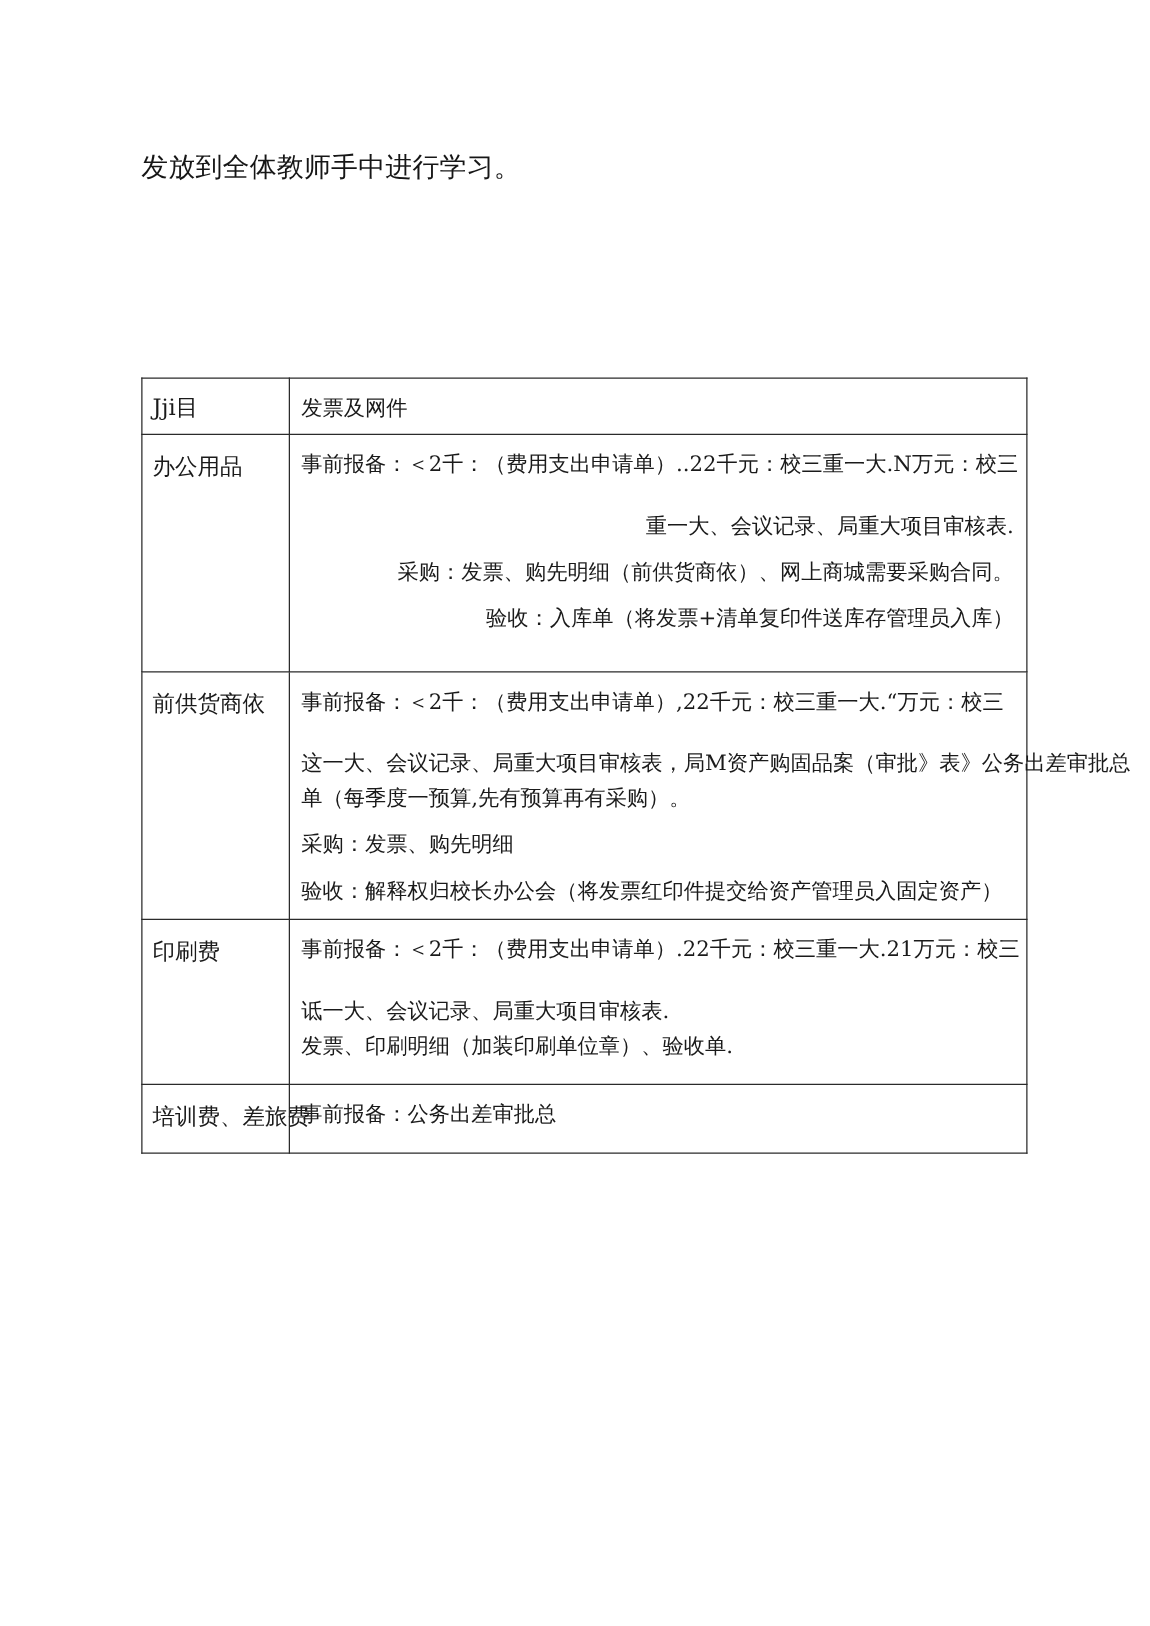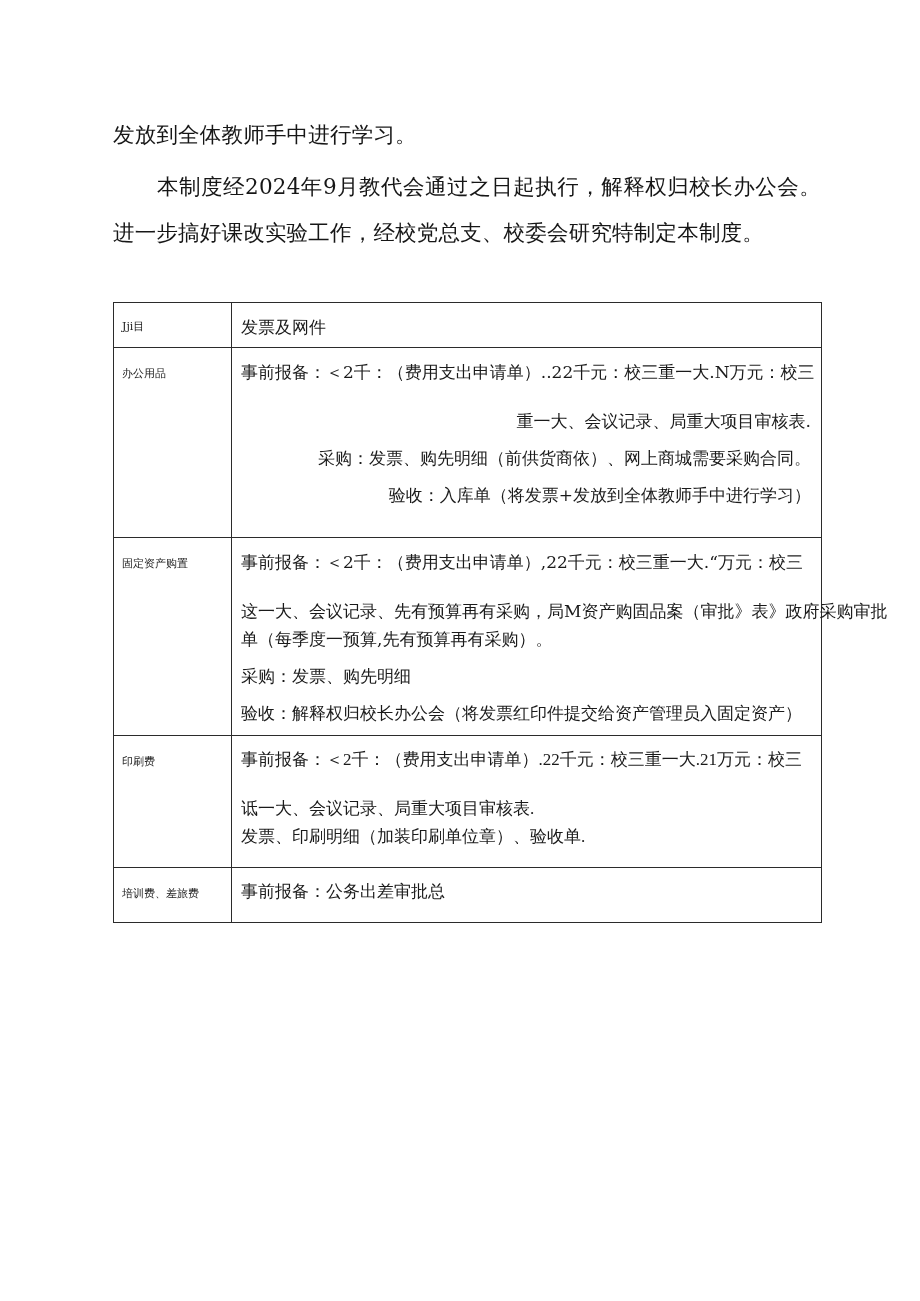--- a/index.html
+++ b/index.html
@@ -54,58 +54,57 @@
   .doc-table td {
     border: 1px solid #2b2b2b;
     vertical-align: top;
     padding: 0;
   }
   .col-item   { width: 118px; }
   .col-detail { width: 590px; }
 
   .cell-item {
     padding: 14px 6px 10px 8px;
-    font-size: 11px;
+    font-size: 18px;
     line-height: 24px;
     white-space: nowrap;
   }
   .cell-detail {
     padding: 12px 10px 10px 9px;
     font-size: 17px;
     line-height: 24px;
   }
   .cell-detail .ln {
     margin: 0;
     padding: 0;
     white-space: nowrap;
   }
   
   .cell-detail .ln.gap-lg { margin-bottom: 25px; }
   .cell-detail .ln.gap-md { margin-bottom: 13px; }
   .cell-detail .ln.gap-sm { margin-bottom: 4px; }
   .cell-detail .ln.tight  { margin-bottom: 0; }
 
   .pad-bottom-lg { padding-bottom: 30px; text-align: right; }
-  .pad-bottom-md { padding-bottom: 18px; font-family: Liberation Serif, serif; }
+  .pad-bottom-md { padding-bottom: 18px; }
   .pad-bottom-sm { padding-bottom: 10px; }
 
   .row-header .cell-item,
   .row-header .cell-detail {
     padding-top: 12px;
     padding-bottom: 8px;
   }
 </style>
 </head>
 <body>
 
 <div class="page">
 
   <div class="prose">
     <p>发放到全体教师手中进行学习。</p>
-    <p class="indent">本制度经2024年9月教代会通过之日起执行，解释权归校长办公会。进一步搞好课改实验工作，经校党总支、校委会研究特制定本制度。</p>
   </div>
 
   <table class="doc-table">
     <colgroup>
       <col class="col-item">
       <col class="col-detail">
     </colgroup>
     <tbody>
 
       <tr class="row-header">
@@ -119,33 +118,33 @@
 
       <tr>
         <td>
           <div class="cell-item">办公用品</div>
         </td>
         <td>
           <div class="cell-detail pad-bottom-lg">
             <p class="ln gap-lg">事前报备：＜2千：（费用支出申请单）..22千元：校三重一大.N万元：校三</p>
             <p class="ln gap-md">重一大、会议记录、局重大项目审核表.</p>
             <p class="ln gap-md">采购：发票、购先明细（前供货商依）、网上商城需要采购合同。</p>
-            <p class="ln tight">验收：入库单（将发票+发放到全体教师手中进行学习）</p>
+            <p class="ln tight">验收：入库单（将发票+清单复印件送库存管理员入库）</p>
           </div>
         </td>
       </tr>
 
       <tr>
         <td>
-          <div class="cell-item">固定资产购置</div>
+          <div class="cell-item">前供货商依</div>
         </td>
         <td>
           <div class="cell-detail pad-bottom-sm">
             <p class="ln gap-lg">事前报备：＜2千：（费用支出申请单）,22千元：校三重一大.“万元：校三</p>
-            <p class="ln gap-sm">这一大、会议记录、先有预算再有采购，局M资产购固品案（审批》表》政府采购审批</p>
+            <p class="ln gap-sm">这一大、会议记录、局重大项目审核表，局M资产购固品案（审批》表》公务出差审批总</p>
             <p class="ln gap-md">单（每季度一预算,先有预算再有采购）。</p>
             <p class="ln gap-md">采购：发票、购先明细</p>
             <p class="ln tight">验收：解释权归校长办公会（将发票红印件提交给资产管理员入固定资产）</p>
           </div>
         </td>
       </tr>
 
       <tr>
         <td>
           <div class="cell-item">印刷费</div>

